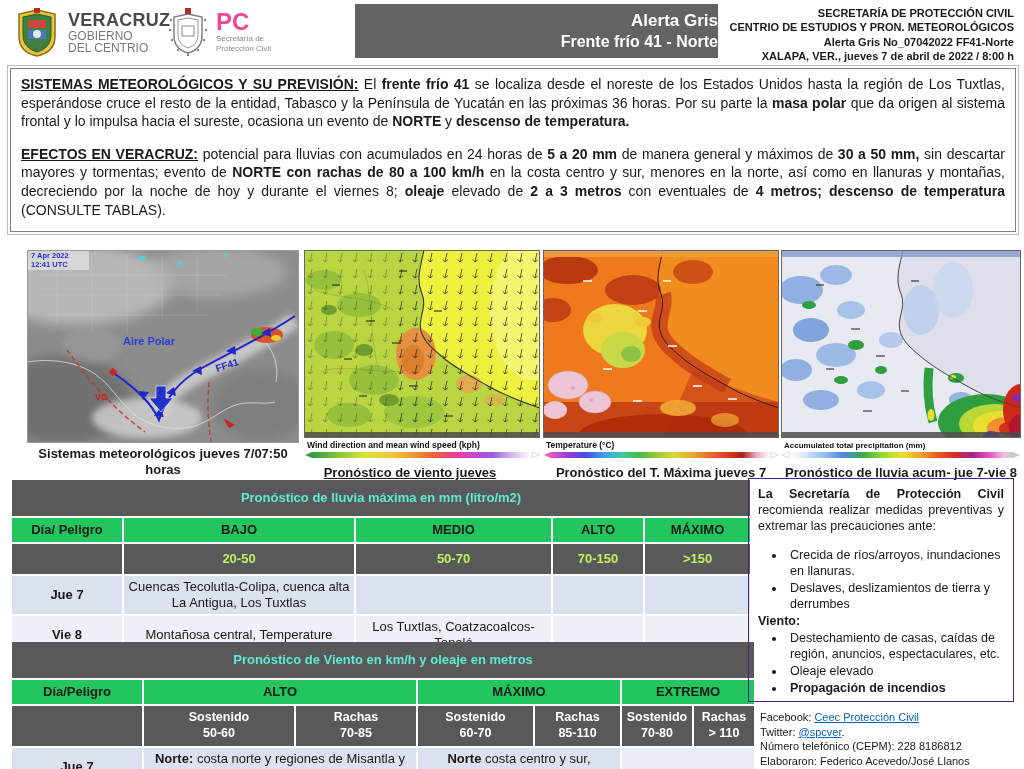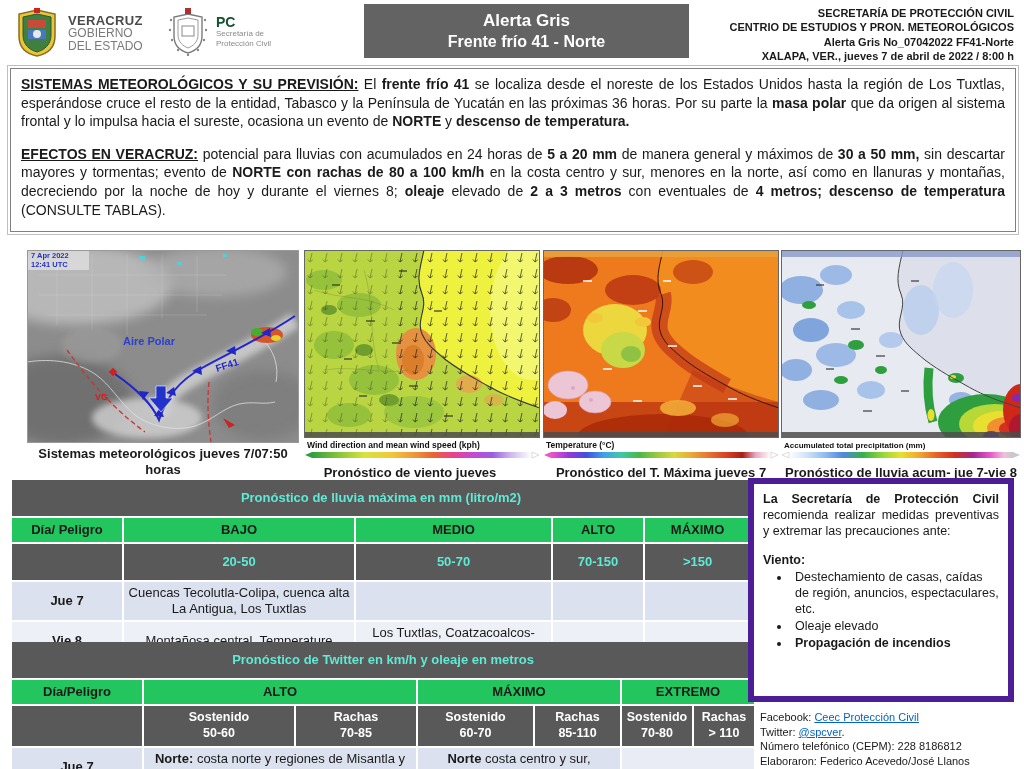--- a/index.html
+++ b/index.html
@@ -3,53 +3,53 @@
 <meta charset="utf-8">
 <style>
   html,body{margin:0;padding:0;}
   body{width:1024px;height:769px;background:#fff;font-family:"Liberation Sans",sans-serif;color:#1a1a1a;position:relative;overflow:hidden;}
   .b{font-weight:700;}
   .u{text-decoration:underline;}
   .abs{position:absolute;}
 
   
   .hdr-logo{display:flex;align-items:center;gap:8px;}
-  .ver-name{font-size:13px;font-weight:700;color:#4a4a4a;letter-spacing:.3px;line-height:1.05;}
+  .ver-name{font-size:18px;font-weight:700;color:#4a4a4a;letter-spacing:.3px;line-height:1.05;}
   .ver-sub{font-size:12px;color:#7a7a7a;font-weight:400;line-height:1.05;}
-  .pc-abbr{font-size:14px;font-weight:700;color:#14532d;line-height:1;}
+  .pc-abbr{font-size:24px;font-weight:700;color:#ec4899;line-height:1;}
   .pc-sub{font-size:8px;color:#8a8a8a;line-height:1.2;}
-  .banner{left:355px;top:4px;width:325px;height:54px;background:#636363;color:#fff;text-align:center;display:flex;flex-direction:column;justify-content:center;gap:2px;margin-left:9px;}
+  .banner{left:355px;top:4px;width:363px;height:54px;background:#636363;color:#fff;text-align:right;display:flex;flex-direction:column;justify-content:center;gap:2px;}
   .banner .l1{font-size:17px;font-weight:700;}
   .banner .l2{font-size:16px;font-weight:700;}
   .office{right:10px;top:6px;width:330px;text-align:right;font-size:11px;font-weight:700;line-height:1.3;}
 
   
   .bulletin{left:10px;top:68px;width:984px;height:150px;border:1px solid #808080;box-shadow:0 0 0 2px #fff,0 0 0 3px #bfbfbf;padding:6px 10px;font-size:14px;line-height:1.33;text-align:justify;}
   .bulletin p{margin:0 0 14px 0;}
 
   
   figure{margin:0;padding:15px;}
   figcaption{font-size:13px;font-weight:700;text-align:center;line-height:1.25;margin-top:3px;}
   .mapfig svg{display:block;}
 
   
   table{border-collapse:separate;border-spacing:2px;table-layout:fixed;}
   td,th{padding:0 4px;text-align:center;vertical-align:middle;font-size:13px;line-height:1.2;overflow:hidden;}
   .t-title th{background:#595959;color:#5eead4;font-weight:700;height:36px;font-size:13px;}
   .t-head td{background:#22c55e;font-weight:700;height:24px;}
-  .t-dark td{background:#595959;color:#5eead4;font-weight:700;height:36px;}
+  .t-dark td{background:#595959;color:#bef264;font-weight:700;height:30px;}
   .t-dark2 td{background:#595959;color:#fff;font-weight:700;height:40px;}
   .t-dark2 td div{line-height:1.25;font-size:12.5px;}
   .row-a td{background:#dbe1ee;height:38px;}
   .row-b td{background:#edf0f7;height:38px;}
   .row-a td.cell-light{background:#e9ecf4;}
   td.day{font-weight:700;}
 
   
-  .sidebar{left:748px;top:478px;width:266px;height:224px;border:6px solid #4c1d95;padding:7px 9px;font-size:12.5px;line-height:1.28;box-sizing:border-box;}
+  .sidebar{left:748px;top:478px;width:266px;height:224px;border:1px solid #4c1d95;padding:7px 9px;font-size:12.5px;line-height:1.28;box-sizing:border-box;}
   .sidebar .intro{text-align:justify;margin:0 0 13px 0;}
   .sidebar h4{margin:0;font-size:12.5px;}
   .sidebar ul{margin:1px 0;padding-left:28px;}
   .sidebar li{margin:1px 0;padding-left:4px;}
 
   
   .foot{left:760px;top:710px;width:254px;font-size:11px;line-height:1.33;}
   .foot a{color:#0563c1;text-decoration:underline;}
 </style>
 </head>
@@ -62,21 +62,21 @@
       <path d="M23,2 L41,6 L41,28 C41,40 33,46 23,48 C13,46 5,40 5,28 L5,6 Z" fill="#e8c53a" stroke="#8a6d1f" stroke-width="1.5"></path>
       <path d="M23,6 L37,9 L37,27 C37,37 30,42 23,44 C16,42 9,37 9,27 L9,9 Z" fill="#3f7f3f" stroke="#2c5a2c"></path>
       <rect x="14" y="12" width="18" height="8" fill="#c94a3a"></rect>
       <rect x="14" y="22" width="18" height="9" fill="#4a78c0"></rect>
       <circle cx="23" cy="26" r="4" fill="#e8e8e8"></circle>
       <rect x="20" y="0" width="6" height="5" fill="#c22"></rect>
     </svg>
     <div>
       <div class="ver-name">VERACRUZ</div>
       <div class="ver-sub">GOBIERNO</div>
-      <div class="ver-sub">DEL ESTADO</div>
+      <div class="ver-sub">DEL CENTRIO</div>
     </div>
   </div>
 
   <div class="abs hdr-logo" style="left:168px;top:8px;">
     <svg width="40" height="48" viewBox="0 0 40 48">
       <path d="M20,6 L34,9 L34,28 C34,38 27,43 20,45 C13,43 6,38 6,28 L6,9 Z" fill="none" stroke="#7a7a7a" stroke-width="1.4"></path>
       <path d="M20,10 L30,12 L30,27 C30,34 25,38 20,40 C15,38 10,34 10,27 L10,12 Z" fill="none" stroke="#9a9a9a" stroke-width="1"></path>
       <rect x="17" y="0" width="6" height="6" fill="#b03030"></rect>
       <circle cx="3" cy="12" r="1.2" fill="#888"></circle>
         <circle cx="37" cy="12" r="1.2" fill="#888"></circle>
@@ -172,21 +172,21 @@
       <text x="190" y="122" font-size="10" font-weight="bold" fill="#2026c8" transform="rotate(-18 190 122)">FF41</text>
       <text x="68" y="150" font-size="9" font-weight="bold" fill="#cc2222">VG</text>
       <rect x=".5" y=".5" width="271" height="192" fill="none" stroke="#999"></rect>
     </svg>
     <figcaption>
       <div>Sistemas meteorológicos jueves 7/07:50 horas</div>
       <div>Satélite GOES16/IR</div>
     </figcaption>
   </figure>
 
-  <figure class="abs mapfig" style="left:289px;top:235px;width:212px;">
+  <figure class="abs mapfig" style="left:289px;top:235px;width:212px;text-decoration:underline;">
     <svg width="236" height="212" viewBox="0 0 236 212">
       <defs>
         <g id="wa">
             <path d="M0,0 L-2,9 M-2,9 L-4.2,6.4 M-2,9 L0.8,6.8" stroke="#222" stroke-width=".8" fill="none"></path>
           </g>
         <pattern id="warr" width="15" height="16" patternUnits="userSpaceOnUse">
             <use href="#wa" x="8" y="3"></use>
           </pattern>
         <linearGradient id="g2bar" x1="0" y1="0" x2="1" y2="0">
           <stop offset="0" stop-color="#2f9e3f"></stop>
@@ -439,21 +439,21 @@
         <col style="width:130px">
         <col style="width:150px">
         <col style="width:120px">
         <col style="width:115px">
         <col style="width:85px">
         <col style="width:70px">
         <col style="width:60px">
       </colgroup>
     <tbody>
         <tr class="t-title">
-      <th colspan="7">Pronóstico de Twitter en km/h y oleaje en metros</th>
+      <th colspan="7">Pronóstico de Viento en km/h y oleaje en metros</th>
     </tr>
     <tr class="t-head">
       <td>Día/Peligro</td>
       <td colspan="2">ALTO</td>
       <td colspan="2">MÁXIMO</td>
       <td colspan="2">EXTREMO</td>
     </tr>
     <tr class="t-dark2">
       <td></td>
       <td>
@@ -485,20 +485,24 @@
       <td class="day">Jue 7</td>
       <td colspan="2"><span class="b">Norte:</span><span> costa norte y regiones de Misantla y Xalapa, decreciendo</span></td>
       <td colspan="2"><span class="b">Norte</span><span> costa centro y sur, decreciendo por la noche</span></td>
       <td colspan="2" class="cell-light"></td>
     </tr>
   </tbody>
     </table>
 
   <div class="abs sidebar">
     <p class="intro"><span class="b">La Secretaría de Protección Civil</span><span> recomienda realizar medidas preventivas y extremar las precauciones ante:</span></p>
+    <ul>
+        <li>Crecida de ríos/arroyos, inundaciones en llanuras.</li>
+        <li>Deslaves, deslizamientos de tierra y derrumbes</li>
+      </ul>
     <h4>Viento:</h4>
     <ul>
         <li>Destechamiento de casas, caídas de región, anuncios, espectaculares, etc.</li>
         <li>Oleaje elevado</li>
         <li class="b">Propagación de incendios</li>
       </ul>
   </div>
 
   <div class="abs foot">
     <div><span>Facebook: </span><a href="#">Ceec Protección Civil</a></div>

